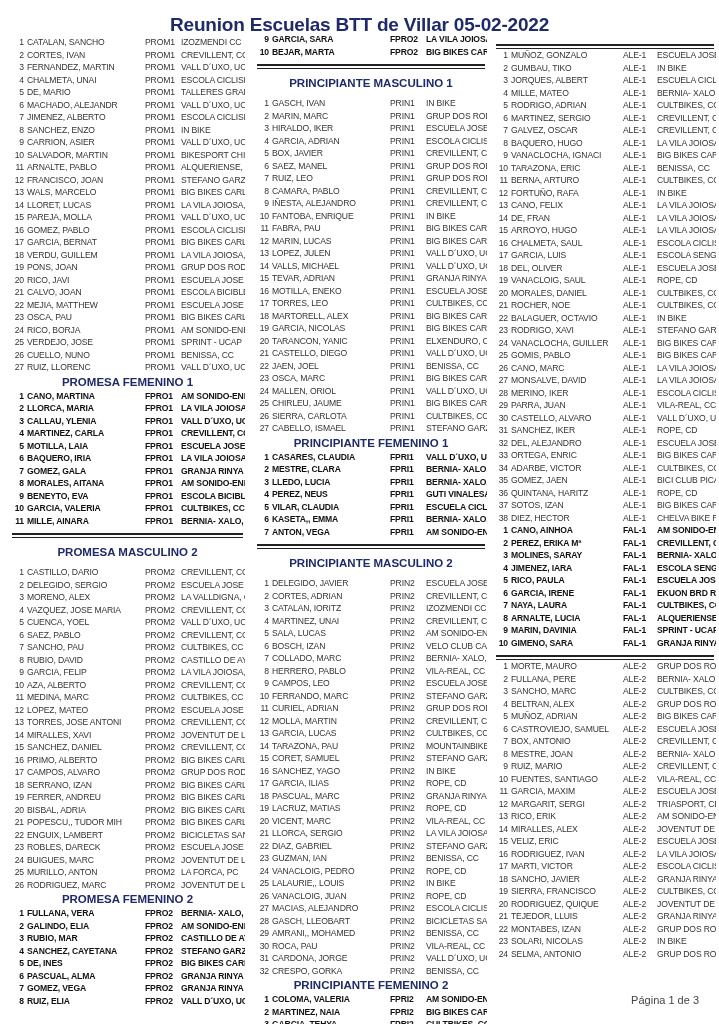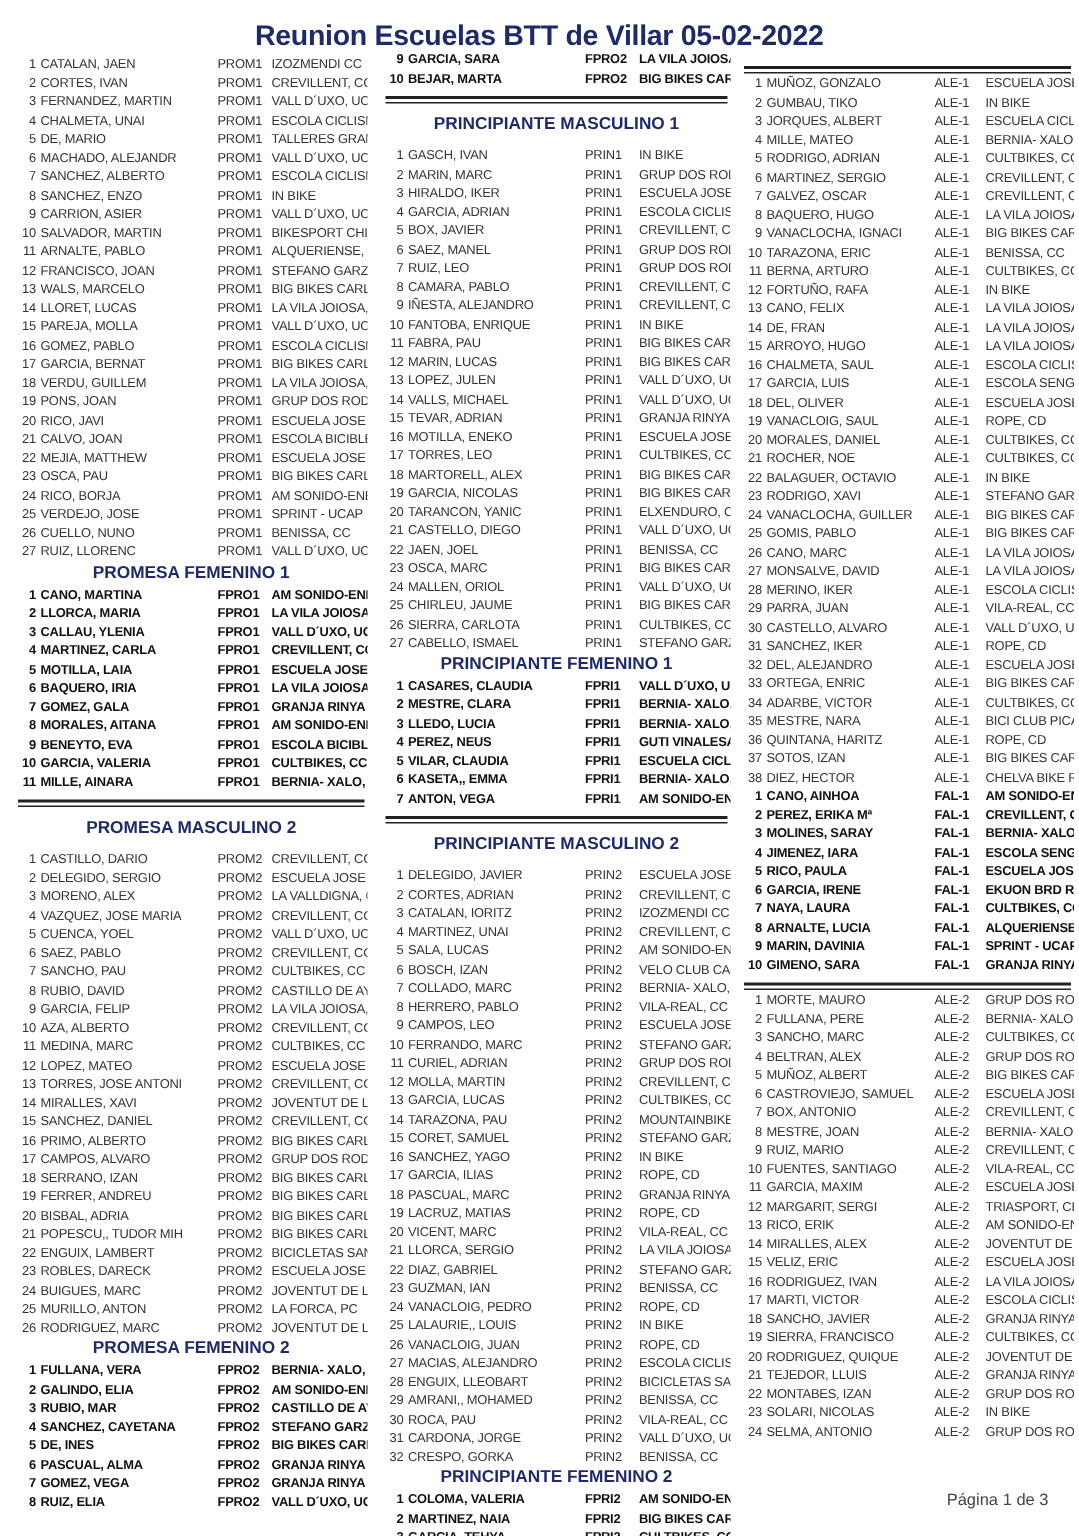--- a/index.html
+++ b/index.html
@@ -31,21 +31,21 @@
 </head>
 <body>
 
 <div class="title">Reunion Escuelas BTT de Villar 05-02-2022</div>
 
 <div class="col col-1">
     <div>
       <div class="rows">
         <div class="row">
           <span class="pos" style="margin-right: 3px;">1</span>
-          <span class="name">CATALAN, JAEN</span>
+          <span class="name">CATALAN, SANCHO</span>
           <span class="cat">PROM1</span>
           <span class="club">IZOZMENDI CC</span>
         </div>
         <div class="row">
           <span class="pos" style="margin-right: 3px;">2</span>
           <span class="name">CORTES, IVAN</span>
           <span class="cat">PROM1</span>
           <span class="club">CREVILLENT, CC</span>
         </div>
         <div class="row">
@@ -67,21 +67,21 @@
           <span class="club">TALLERES GRAÑA</span>
         </div>
         <div class="row">
           <span class="pos" style="margin-right: 3px;">6</span>
           <span class="name">MACHADO, ALEJANDR</span>
           <span class="cat">PROM1</span>
           <span class="club">VALL D´UXO, UC</span>
         </div>
         <div class="row">
           <span class="pos" style="margin-right: 3px;">7</span>
-          <span class="name">SANCHEZ, ALBERTO</span>
+          <span class="name">JIMENEZ, ALBERTO</span>
           <span class="cat">PROM1</span>
           <span class="club">ESCOLA CICLISME</span>
         </div>
         <div class="row">
           <span class="pos" style="margin-right: 3px;">8</span>
           <span class="name">SANCHEZ, ENZO</span>
           <span class="cat">PROM1</span>
           <span class="club">IN BIKE</span>
         </div>
         <div class="row">
@@ -880,21 +880,21 @@
           <span class="club">ROPE, CD</span>
         </div>
         <div class="row">
           <span class="pos" style="margin-right: 3px;">27</span>
           <span class="name">MACIAS, ALEJANDRO</span>
           <span class="cat">PRIN2</span>
           <span class="club">ESCOLA CICLISME</span>
         </div>
         <div class="row">
           <span class="pos" style="margin-right: 3px;">28</span>
-          <span class="name">ENGUIX, LLEOBART</span>
+          <span class="name">GASCH, LLEOBART</span>
           <span class="cat">PRIN2</span>
           <span class="club">BICICLETAS SANCH</span>
         </div>
         <div class="row">
           <span class="pos" style="margin-right: 3px;">29</span>
           <span class="name">AMRANI,, MOHAMED</span>
           <span class="cat">PRIN2</span>
           <span class="club">BENISSA, CC</span>
         </div>
         <div class="row">
@@ -1144,21 +1144,21 @@
           <span class="club">BIG BIKES CARLET,</span>
         </div>
         <div class="row">
           <span class="pos" style="margin-right: 3px;">34</span>
           <span class="name">ADARBE, VICTOR</span>
           <span class="cat">ALE-1</span>
           <span class="club">CULTBIKES, CC</span>
         </div>
         <div class="row">
           <span class="pos" style="margin-right: 3px;">35</span>
-          <span class="name">MESTRE, NARA</span>
+          <span class="name">GOMEZ, JAEN</span>
           <span class="cat">ALE-1</span>
           <span class="club">BICI CLUB PICASSE</span>
         </div>
         <div class="row">
           <span class="pos" style="margin-right: 3px;">36</span>
           <span class="name">QUINTANA, HARITZ</span>
           <span class="cat">ALE-1</span>
           <span class="club">ROPE, CD</span>
         </div>
         <div class="row">
@@ -1261,21 +1261,21 @@
           <span class="club">CULTBIKES, CC</span>
         </div>
         <div class="row">
           <span class="pos" style="margin-right: 3px;">4</span>
           <span class="name">BELTRAN, ALEX</span>
           <span class="cat">ALE-2</span>
           <span class="club">GRUP DOS RODES,</span>
         </div>
         <div class="row">
           <span class="pos" style="margin-right: 3px;">5</span>
-          <span class="name">MUÑOZ, ALBERT</span>
+          <span class="name">MUÑOZ, ADRIAN</span>
           <span class="cat">ALE-2</span>
           <span class="club">BIG BIKES CARLET,</span>
         </div>
         <div class="row">
           <span class="pos" style="margin-right: 3px;">6</span>
           <span class="name">CASTROVIEJO, SAMUEL</span>
           <span class="cat">ALE-2</span>
           <span class="club">ESCUELA JOSE SAB</span>
         </div>
         <div class="row">

